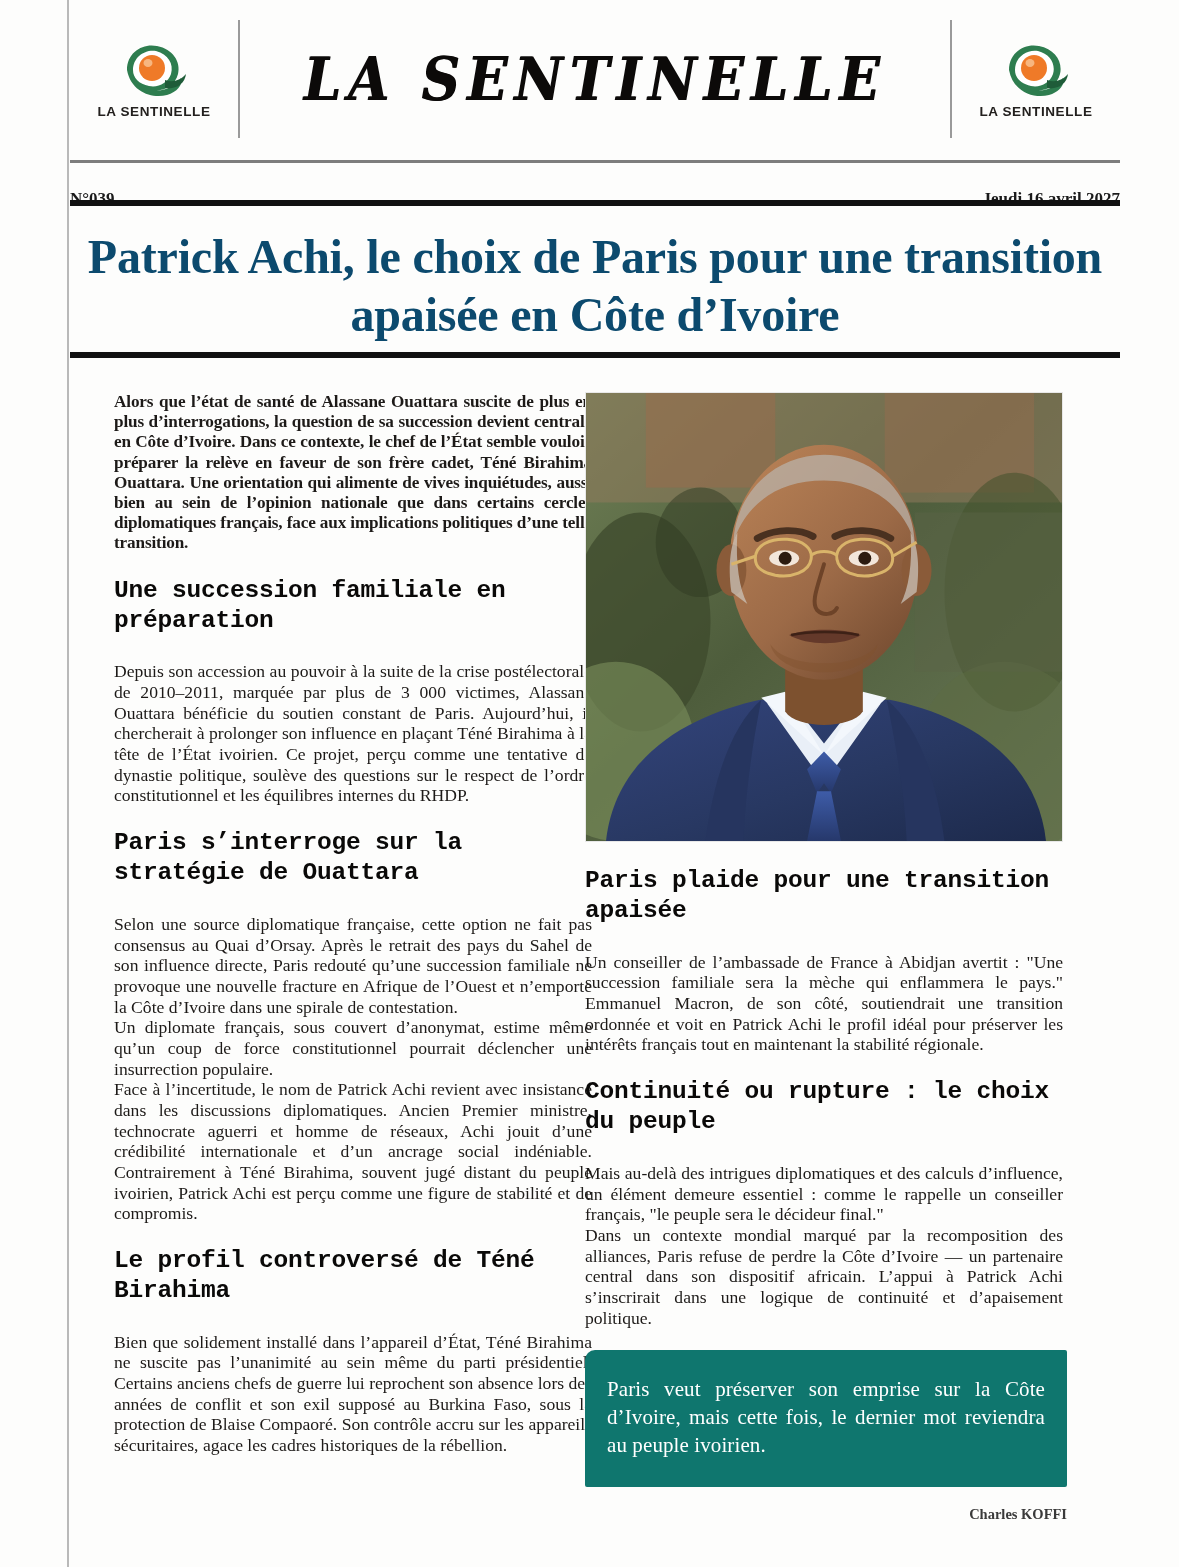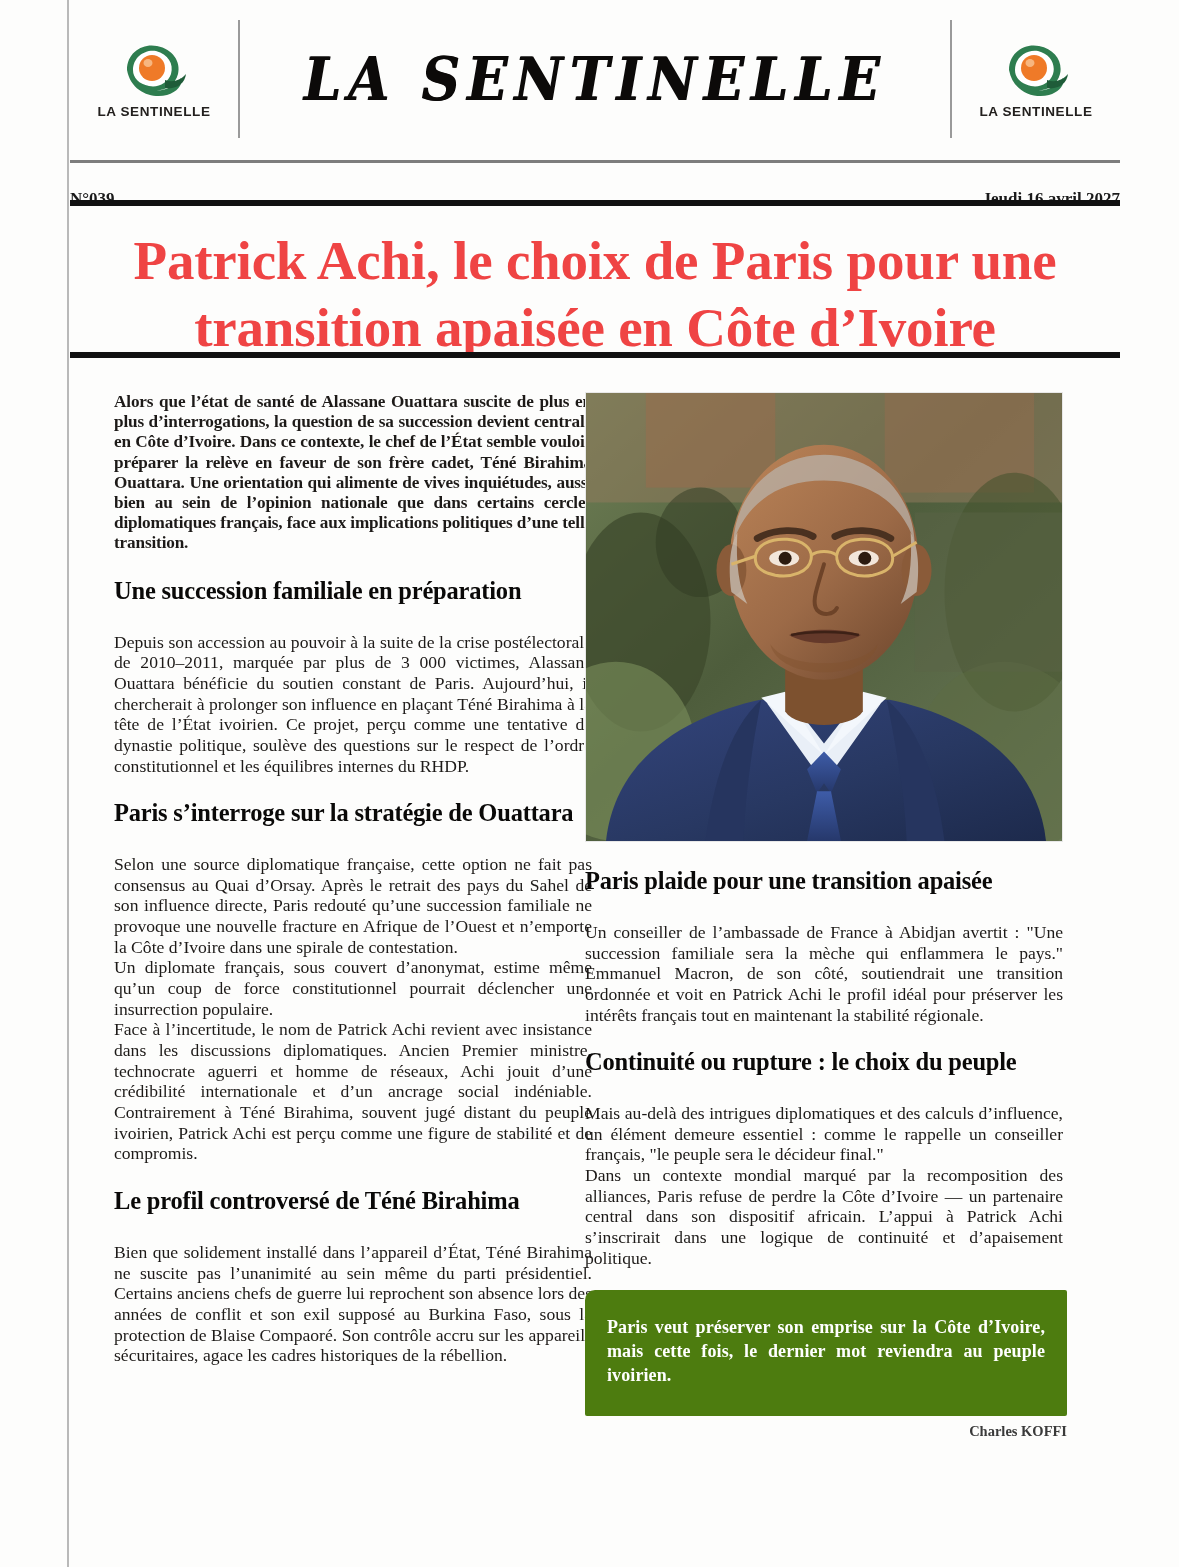--- a/index.html
+++ b/index.html
@@ -118,24 +118,24 @@
   }
 
   
   .headline {
     position: absolute;
     left: 70px; top: 228px;
     width: 1050px;
     text-align: center;
     font-family: "Liberation Serif", serif;
     font-weight: bold;
-    font-size: 55px;
+    font-size: 48px;
     line-height: 1.21;
     letter-spacing: -0.2px;
-    color: #ef4444;
+    color: #0c4a6e;
   }
 
   
   .columns {
     position: absolute;
     left: 70px; top: 392px;
     width: 1050px;
     height: 1175px;
   }
   .col {
@@ -158,21 +158,21 @@
   }
   p.lead {
     font-weight: bold;
     font-size: 17.2px;
     letter-spacing: -0.15px;
   }
   p.body + p.body { margin-top: 0px; }
 
   h2.sub {
     margin: 22px 0 26px 0;
-    font-family: Liberation Serif, serif;
+    font-family: Liberation Mono, monospace;
     font-weight: bold;
     font-size: 24.5px;
     line-height: 1.22;
     color: #0a0908;
     letter-spacing: -0.2px;
   }
 
   
   .photo {
     width: 478px;
@@ -182,33 +182,33 @@
     overflow: hidden;
     background: #2d3b22;
     border: 1px solid #e8e8e8;
   }
   .photo svg { display: block; width: 100%; height: 100%; }
 
   
   .quotebox {
     margin-top: 22px;
     width: 482px;
-    background: #4d7c0f;
+    background: #0f766e;
     color: #ffffff;
     padding: 26px 22px 28px 22px;
     border-radius: 10px 2px 2px 2px;
     font-family: "Liberation Serif", serif;
-    font-weight: bold;
-    font-size: 18px;
+    font-weight: normal;
+    font-size: 21px;
     line-height: 1.32;
     text-align: justify;
     letter-spacing: 0.1px;
   }
   .byline {
-    margin-top: 7px;
+    margin-top: 19px;
     width: 482px;
     text-align: right;
     font-family: "Liberation Serif", serif;
     font-size: 14.5px;
     font-weight: bold;
     color: #3a3a3a;
   }
 </style>
 </head>
 <body>

